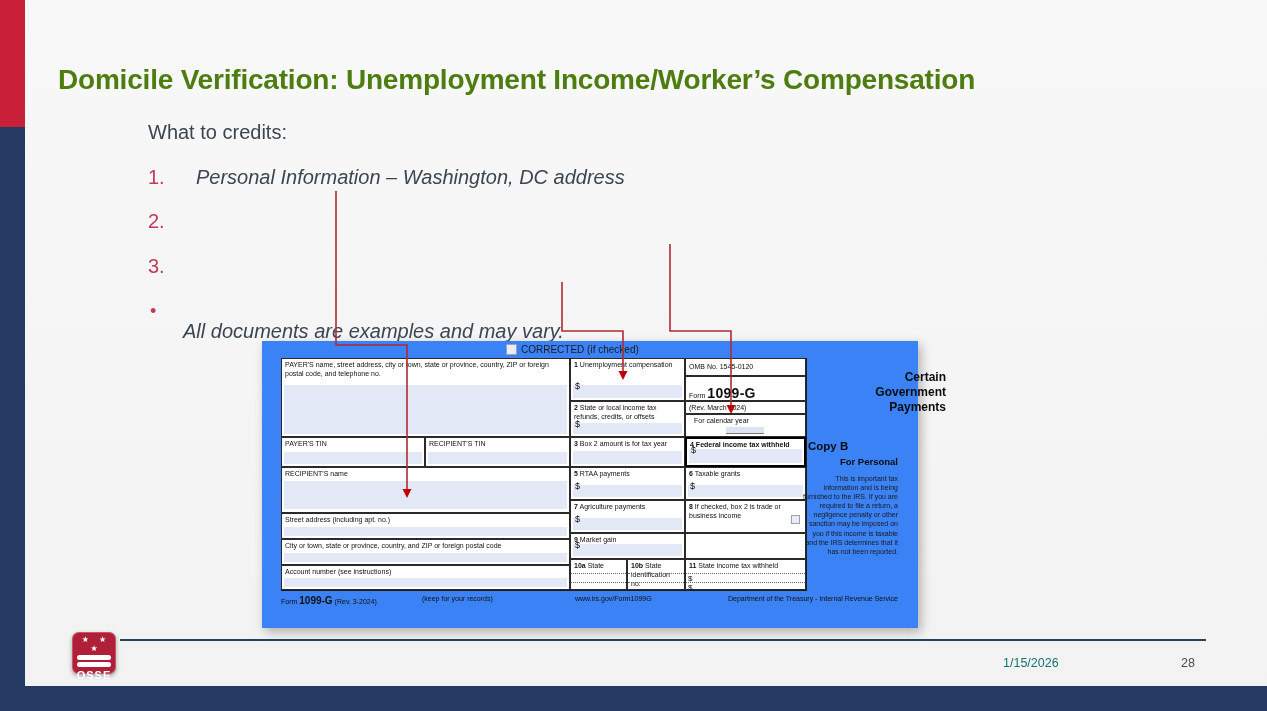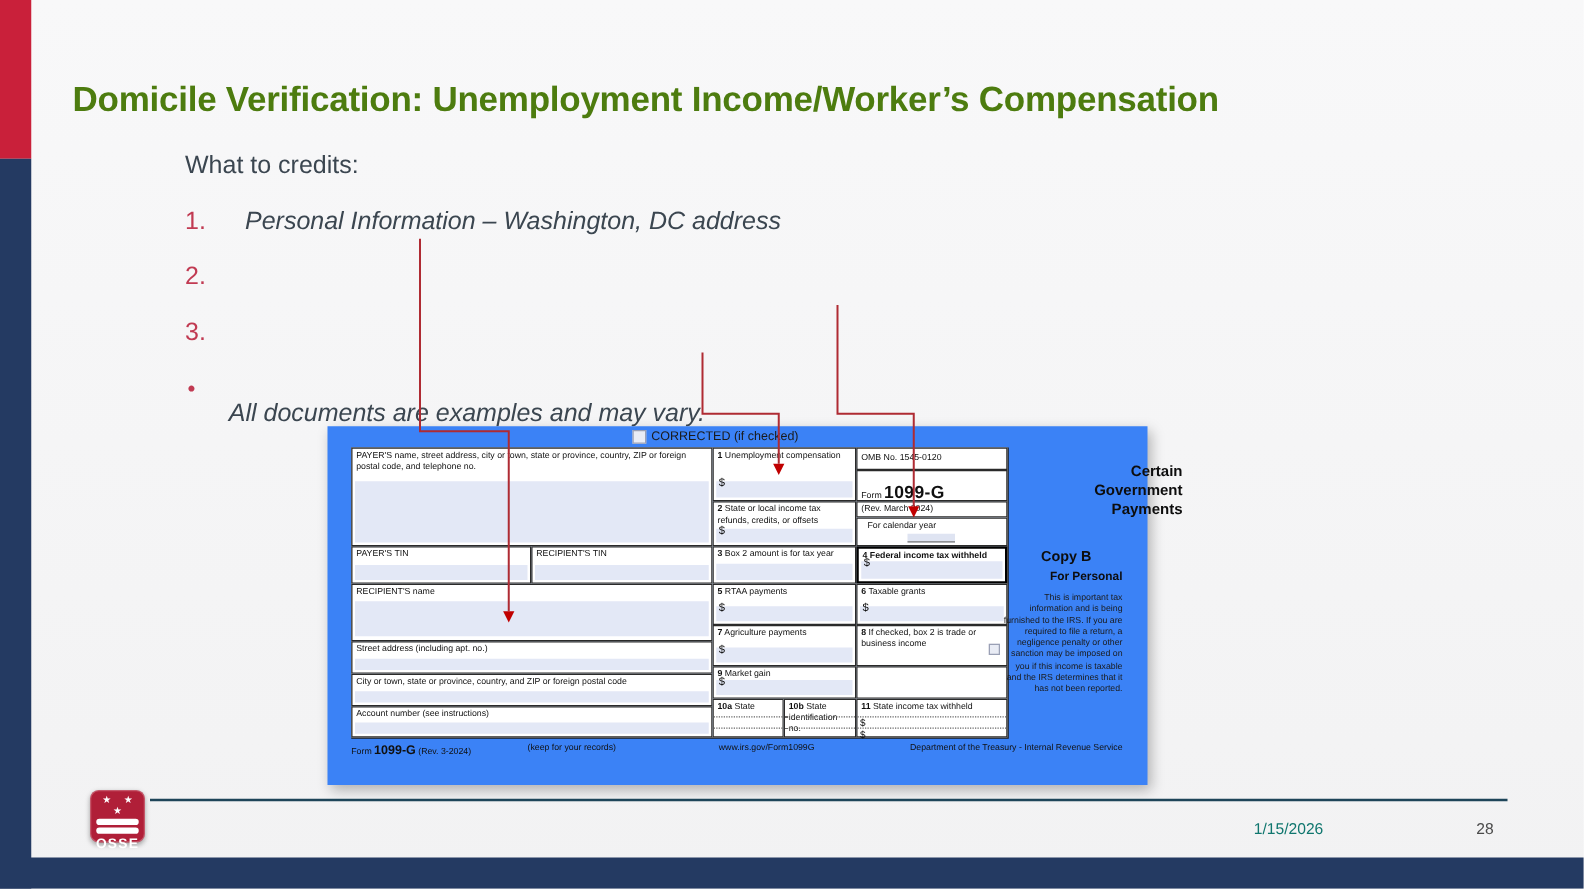--- a/index.html
+++ b/index.html
@@ -37,21 +37,21 @@
   .fcell.bold { border:2px solid #000; }
   .flabel { position:absolute; left:3px; top:2px; right:3px; font-size:7px; line-height:1.25; color:#101010; }
   .flabel b { font-weight:bold; }
   .ffill  { position:absolute; left:2px; right:2px; background:#E3E8F6; }
   .fd     { position:absolute; left:2px; top:-4px; font-size:9px; color:#101010; }
   .chk    { position:absolute; background:#E9ECF5; border:1px solid #9aa0b5; }
   .dotline{ position:absolute; left:0; right:0; border-top:1px dotted #666; }
   .corr-label { position:absolute; left:259px; top:3px; font-size:10px; color:#1a1a1a; }
   .cgp    { position:absolute; left:546px; top:29px; width:90px; text-align:right;
             font-weight:bold; font-size:12px; line-height:1.25; color:#0d0d0d; white-space:pre-line;margin-left:48px; }
-  .copyb  { position:absolute; left:546px; top:99px; width:90px; text-align:center; font-weight:bold; font-size:11.5px; color:#0d0d0d; }
+  .copyb  { position:absolute; left:546px; top:99px; width:90px; text-align:left; font-weight:bold; font-size:11.5px; color:#0d0d0d; }
   .forrec { position:absolute; left:546px; top:115px; width:90px; text-align:right; font-weight:bold; font-size:9.5px; color:#0d0d0d; }
   .fnote  { position:absolute; left:541px; top:133px; width:95px; text-align:right; font-size:7px; line-height:1.3; color:#1a1a1a; }
   .ffoot  { position:absolute; top:254px; font-size:7px; color:#101010; white-space:nowrap; }
   .fnum   { font-size:10px; font-weight:bold; }
   .omb-form-word { font-size:7px; }
   .omb-form-num  { font-size:14px; font-weight:bold; letter-spacing:.3px; }
   .calblank { position:absolute; left:40px; top:12px; width:38px; height:7px; background:#dfe4f2; border-bottom:1.5px solid #777; }
 
   
   .fline { position:absolute; left:120px; top:639px; width:1086px; border-top:2px solid #1E4559; }

